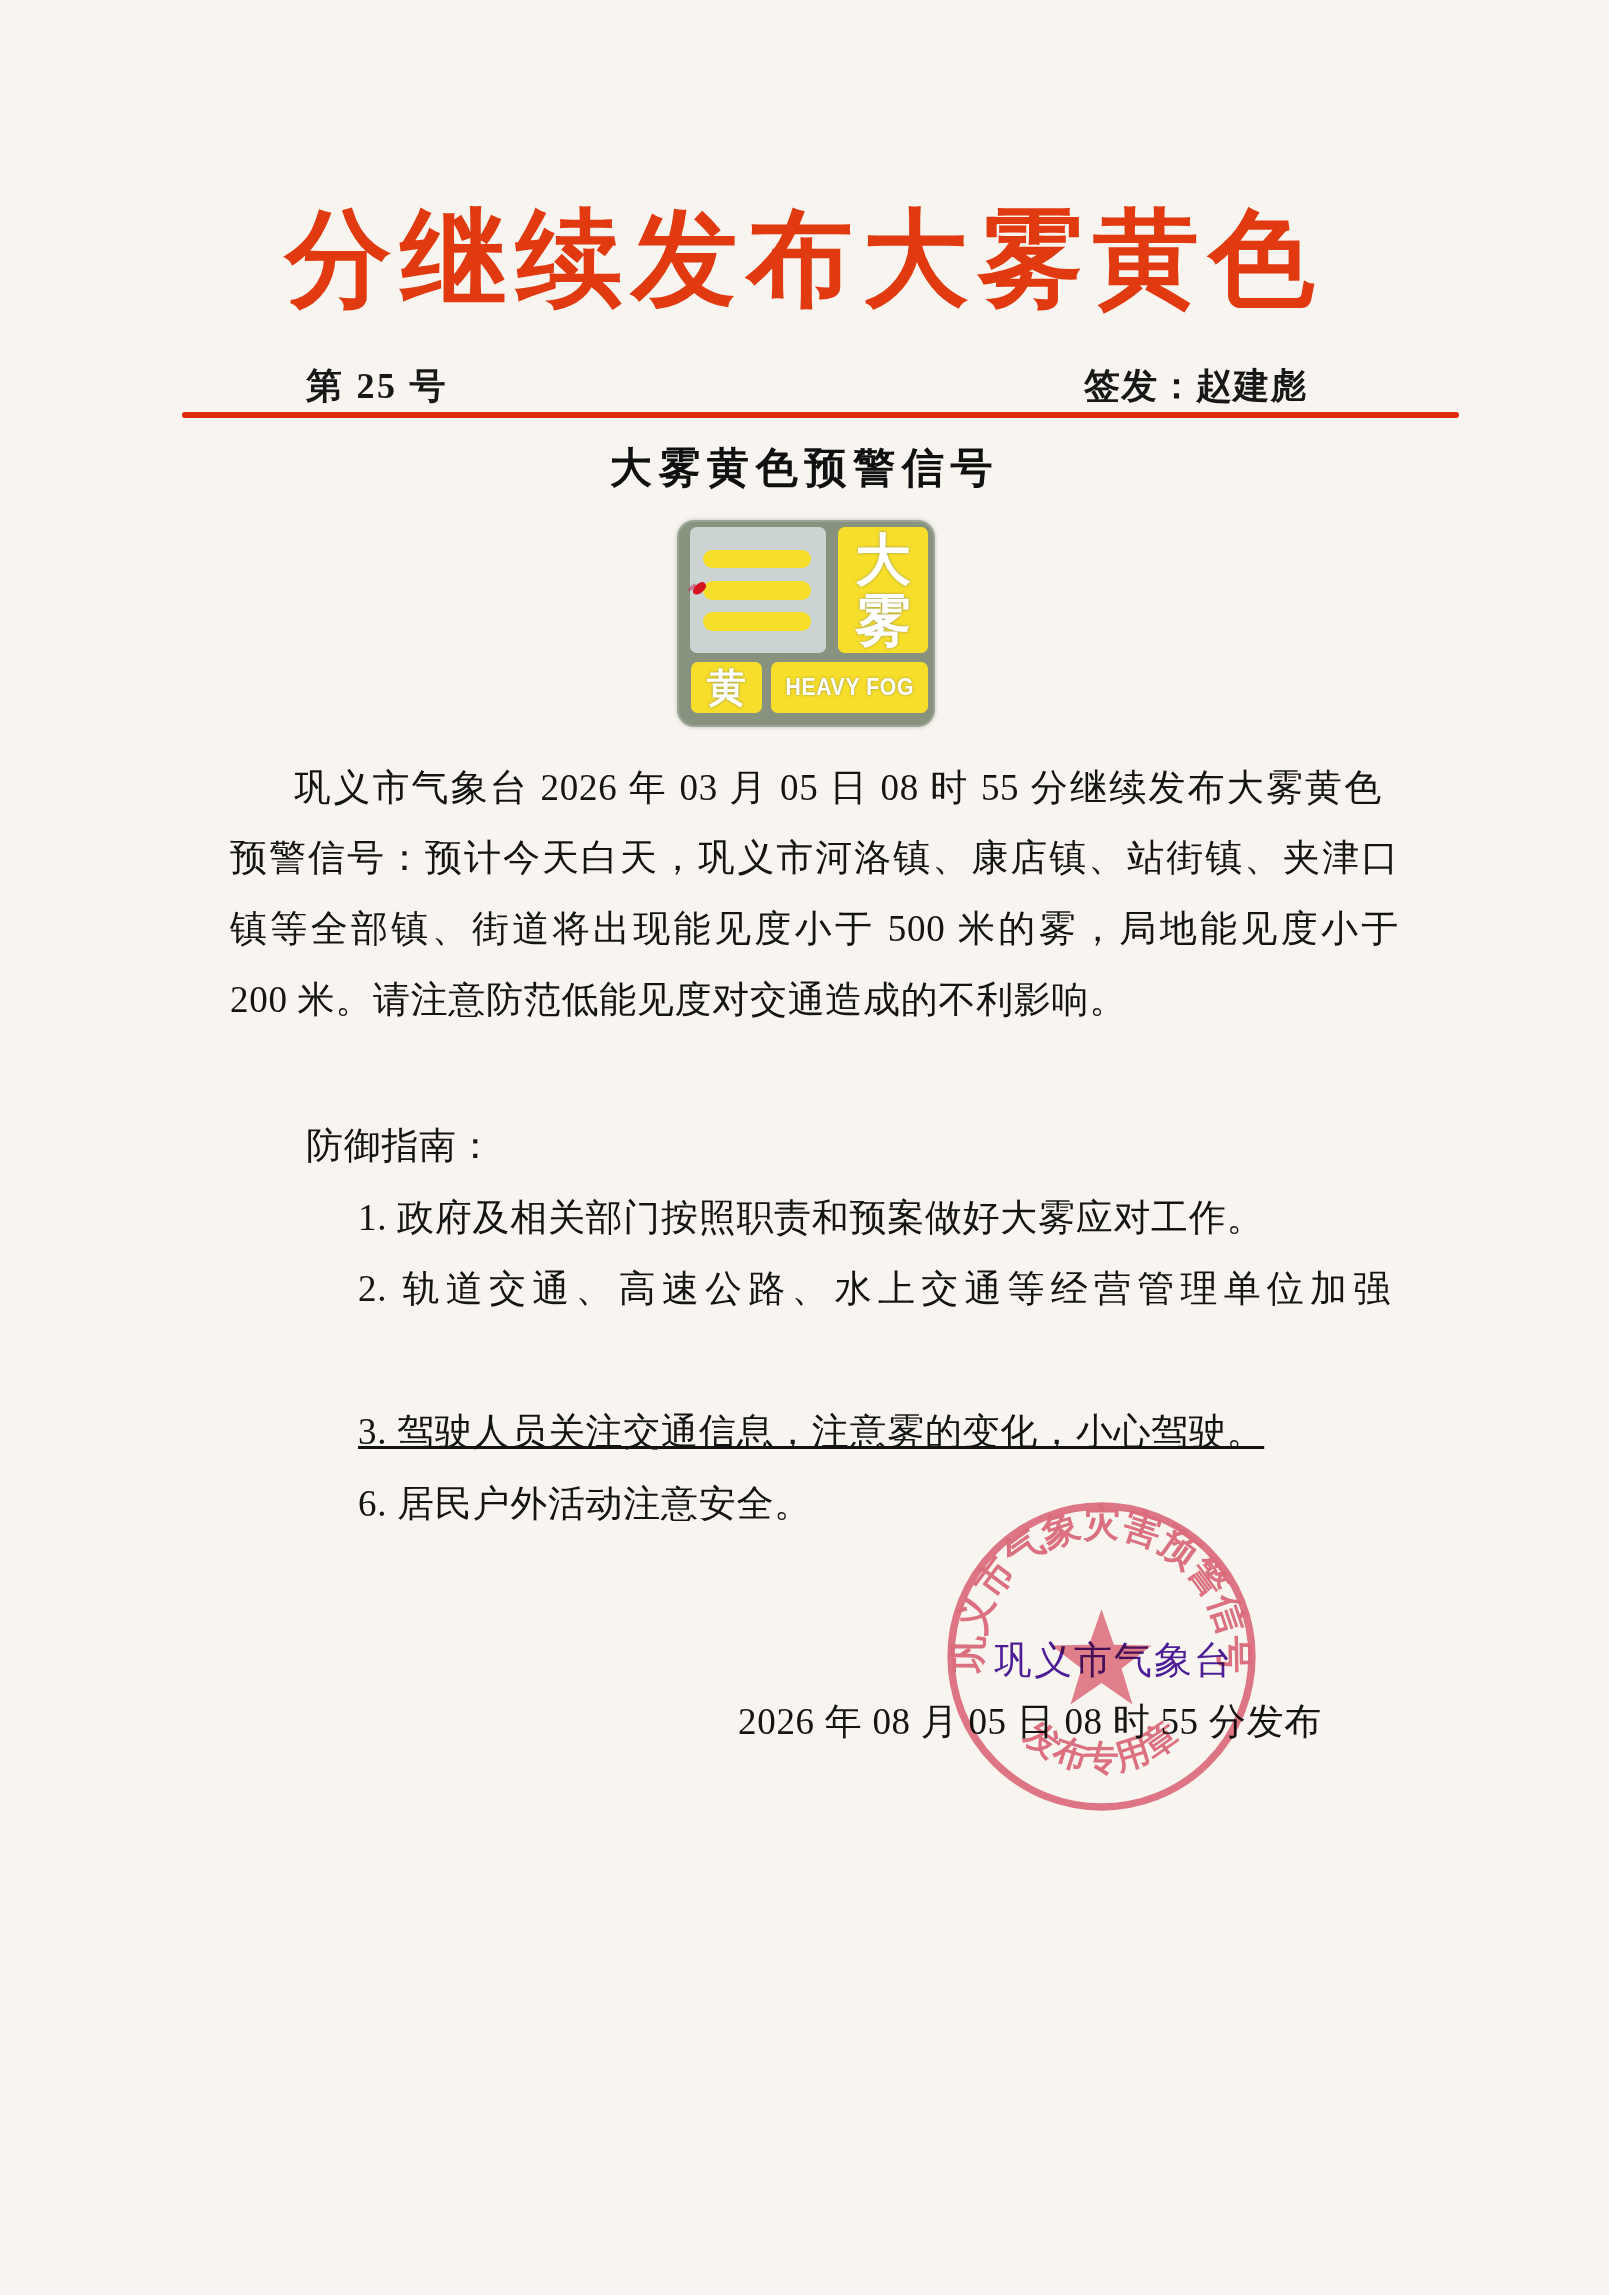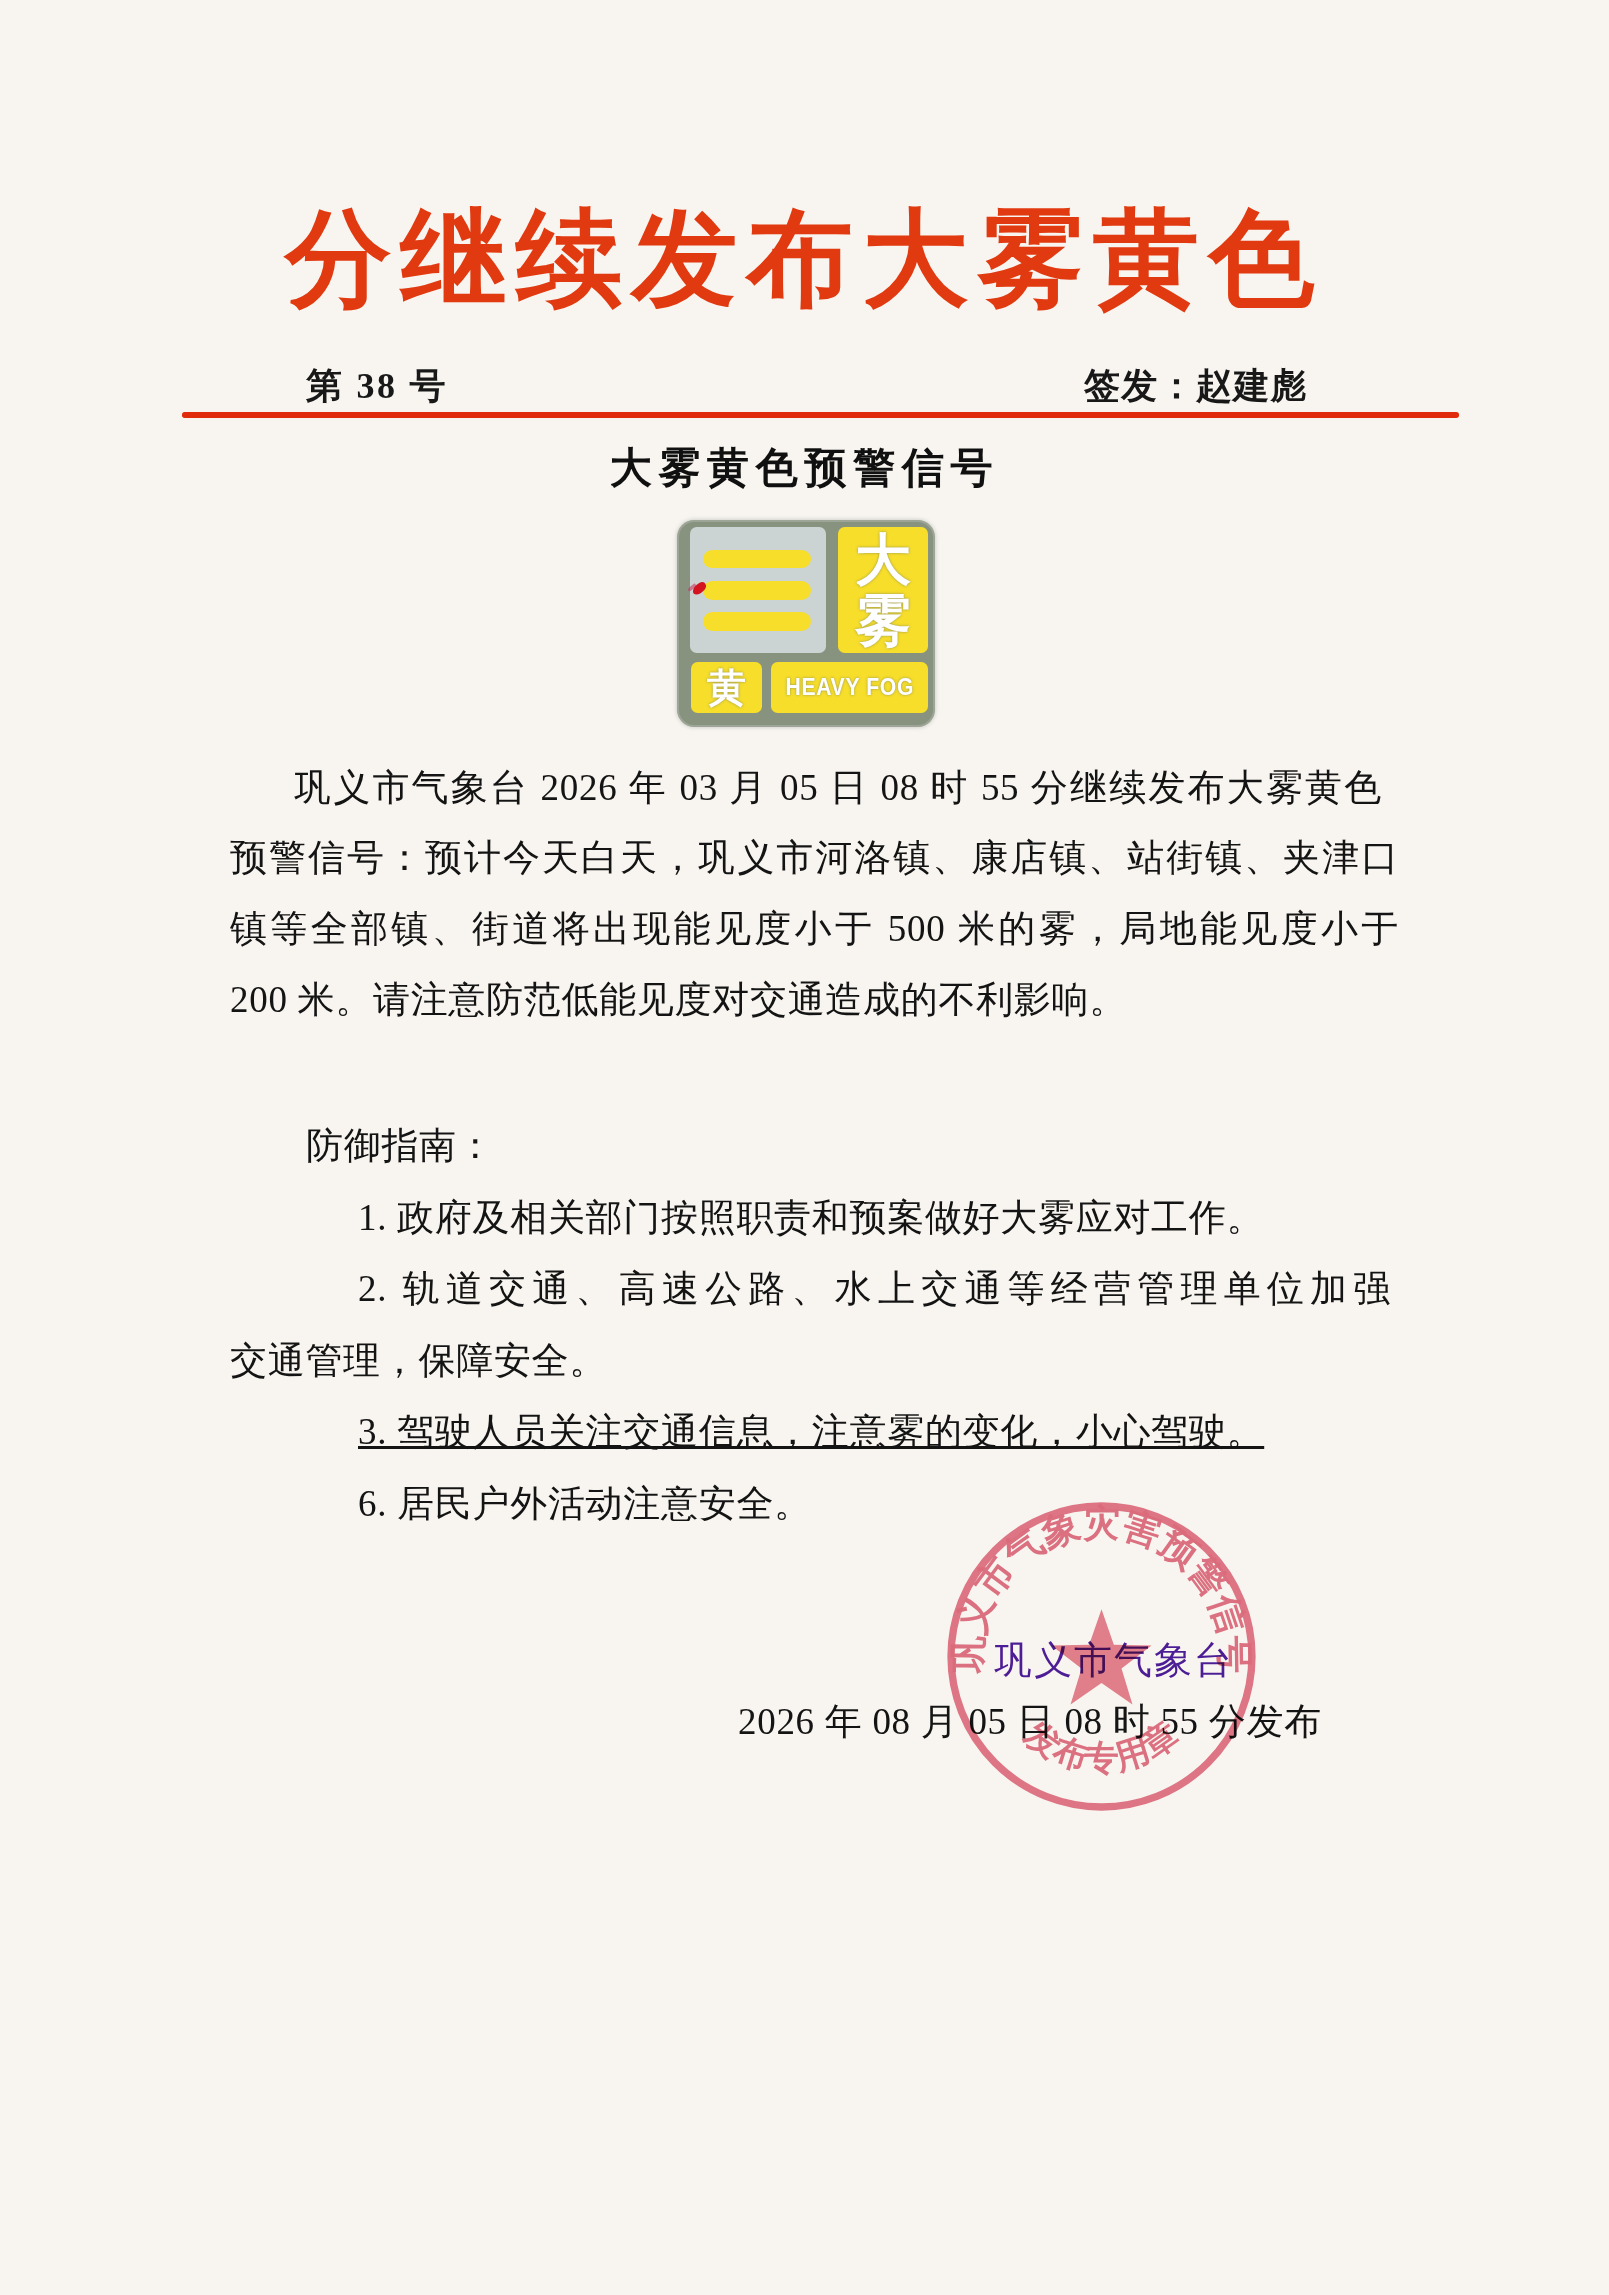--- a/index.html
+++ b/index.html
@@ -130,21 +130,21 @@
     font-weight:bold;
     fill:#dd5a70;
   }
 </style>
 </head>
 <body>
 
 <div class="page">
 
   <div class="abs doc-title">分继续发布大雾黄色</div>
-  <div class="abs doc-number">第 38 号</div>
+  <div class="abs doc-number">第 25 号</div>
   <div class="abs issuer">签发：赵建彪</div>
   <div class="abs red-rule"></div>
   <div class="abs subtitle">大雾黄色预警信号</div>
 
   <div class="abs sign">
     <div class="cell fog-panel">
       <div class="fog-bar"></div>
       <div class="fog-bar"></div>
       <div class="fog-bar"></div>
     </div>
@@ -160,21 +160,20 @@
   </div>
 
   <div class="abs bodyline just" style="left:294px;top:766px;width:1088px;">巩义市气象台 2026 年 03 月 05 日 08 时 55 分继续发布大雾黄色</div>
   <div class="abs bodyline just" style="left:230px;top:836px;width:1169px;">预警信号：预计今天白天，巩义市河洛镇、康店镇、站街镇、夹津口</div>
   <div class="abs bodyline just" style="left:230px;top:907px;width:1169px;">镇等全部镇、街道将出现能见度小于 500 米的雾，局地能见度小于</div>
   <div class="abs bodyline" style="left:230px;top:978px;">200 米。请注意防范低能见度对交通造成的不利影响。</div>
 
   <div class="abs bodyline" style="left:306px;top:1124px;">防御指南：</div>
   <div class="abs bodyline" style="left:358px;top:1196px;">1. 政府及相关部门按照职责和预案做好大雾应对工作。</div>
   <div class="abs bodyline just" style="left:358px;top:1267px;width:1033px;">2. 轨道交通、高速公路、水上交通等经营管理单位加强</div>
-  <div class="abs bodyline" style="left:230px;top:1339px;">交通管理，保障安全。</div>
   <div class="abs bodyline" style="left:358px;top:1410px;text-decoration:underline;">3. 驾驶人员关注交通信息，注意雾的变化，小心驾驶。</div>
   <div class="abs bodyline" style="left:358px;top:1482px;">6. 居民户外活动注意安全。</div>
 
   <div class="abs signature">巩义市气象台</div>
   <div class="abs release-date">2026 年 08 月 05 日 08 时 55 分发布</div>
 
   <svg class="abs stamp" viewBox="0 0 480 480" xmlns="http://www.w3.org/2000/svg">
     <defs>
       <path id="arcTop" d="M 92.6 343.2 A 180 180 0 1 1 387.4 343.2" fill="none"></path>
       <path id="arcBottom" d="M 119.8 360.2 A 170 170 0 0 0 360.2 360.2" fill="none"></path>

